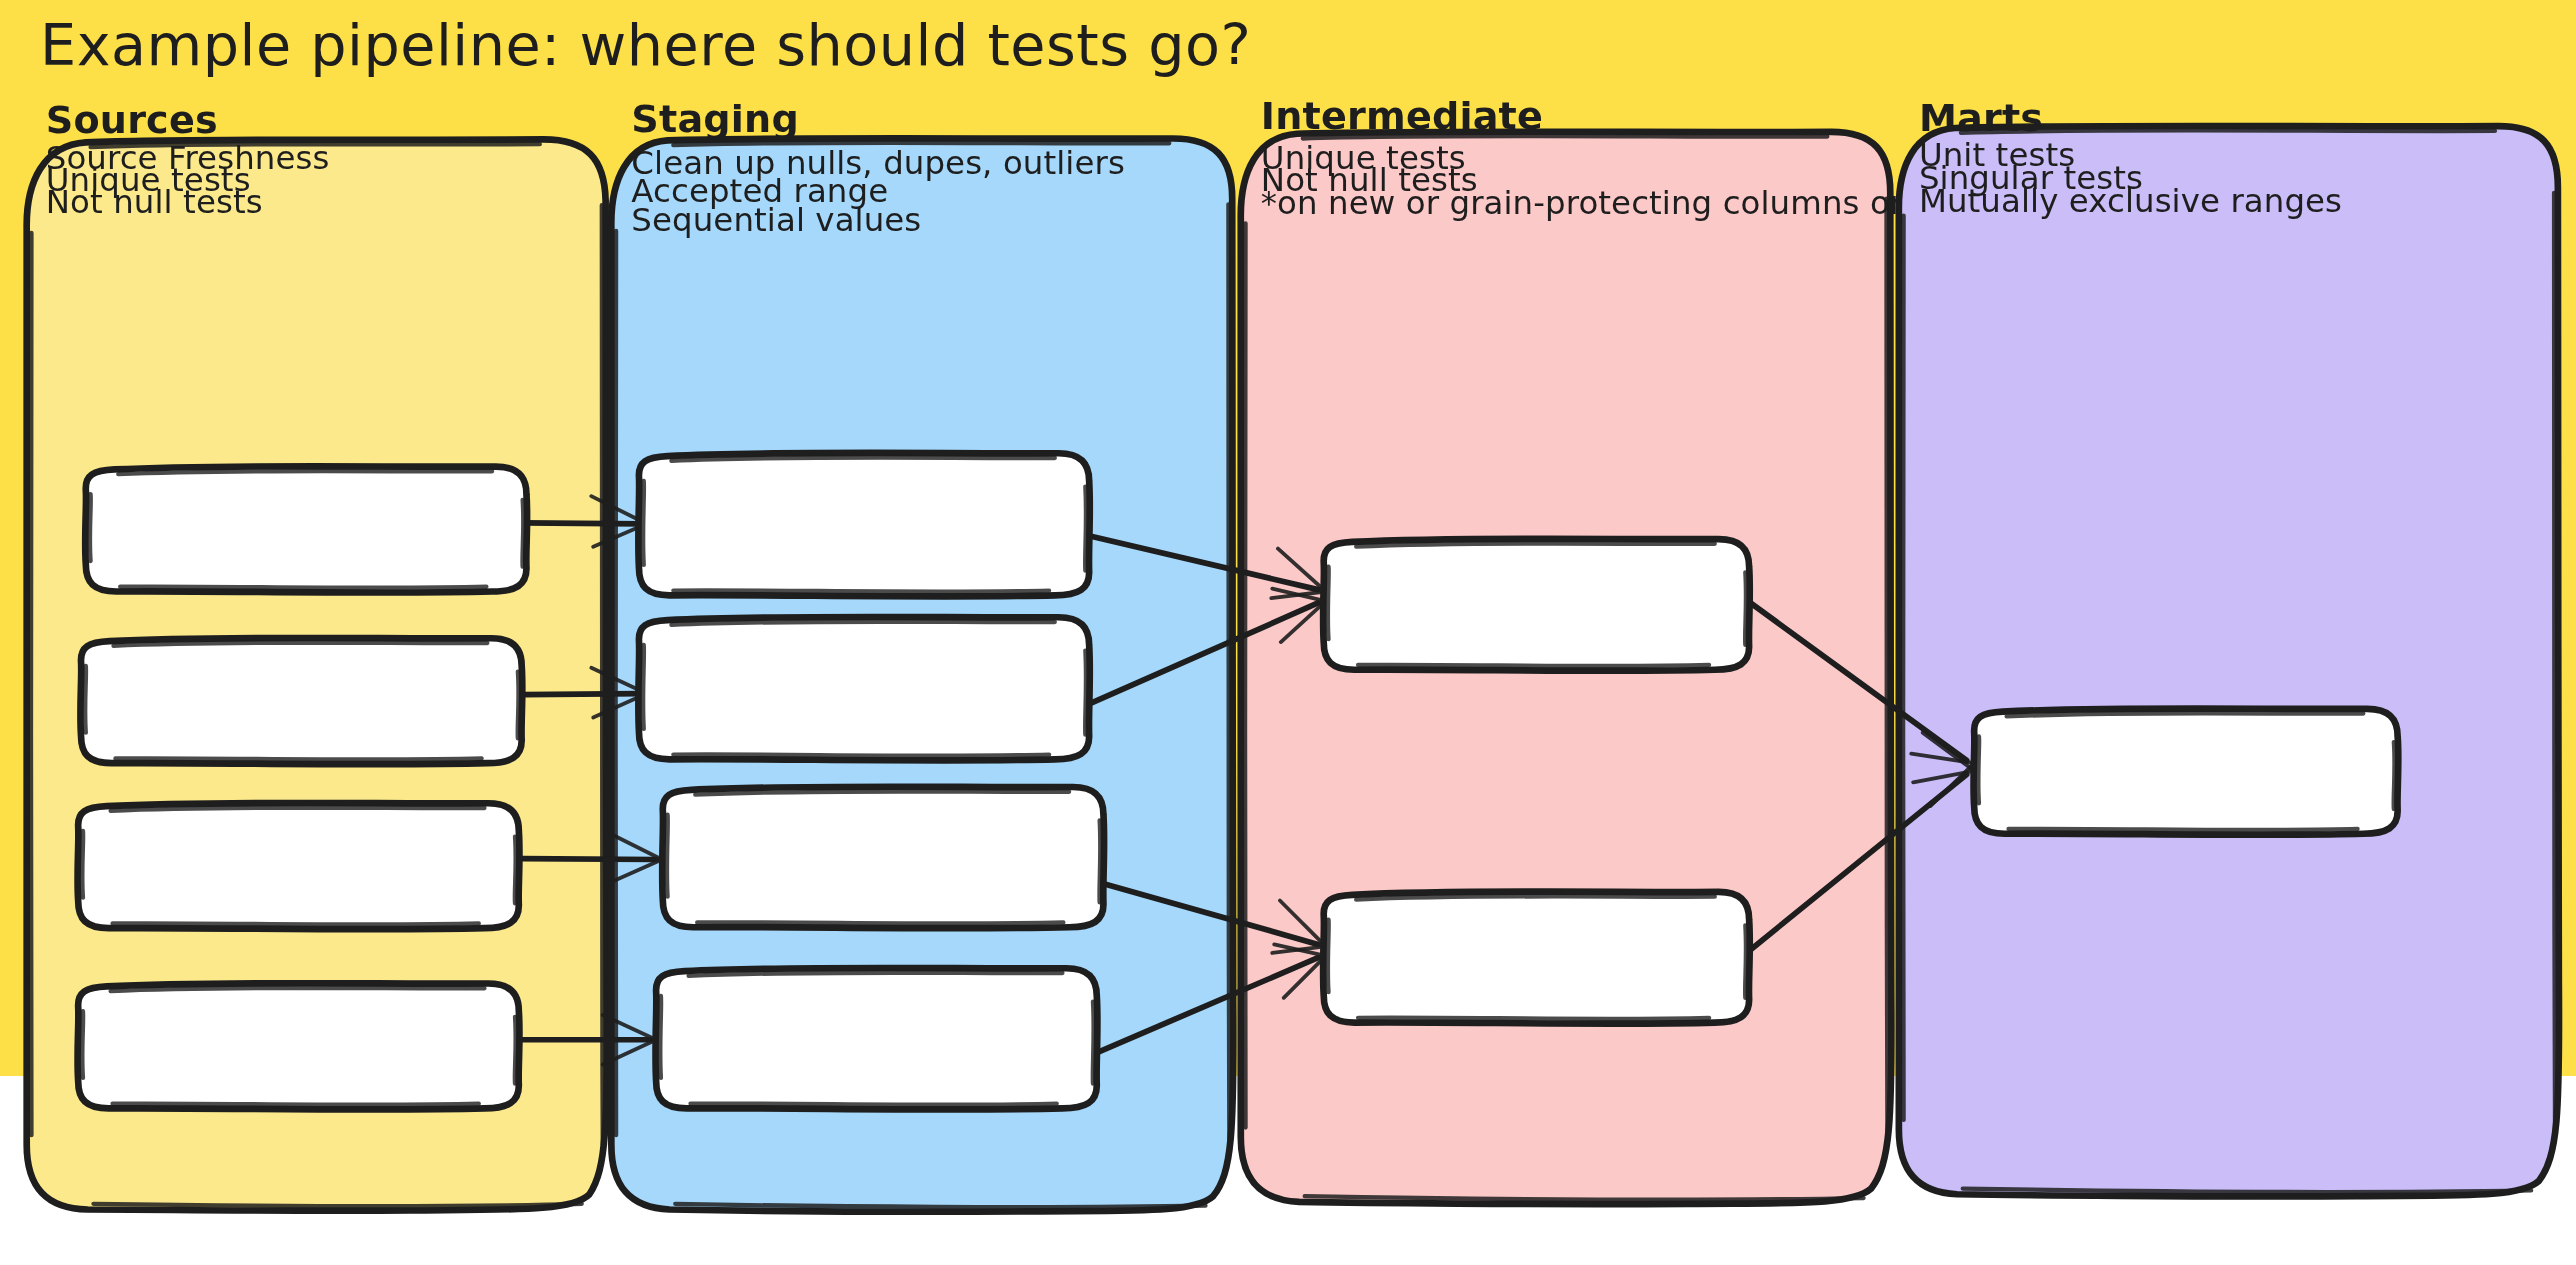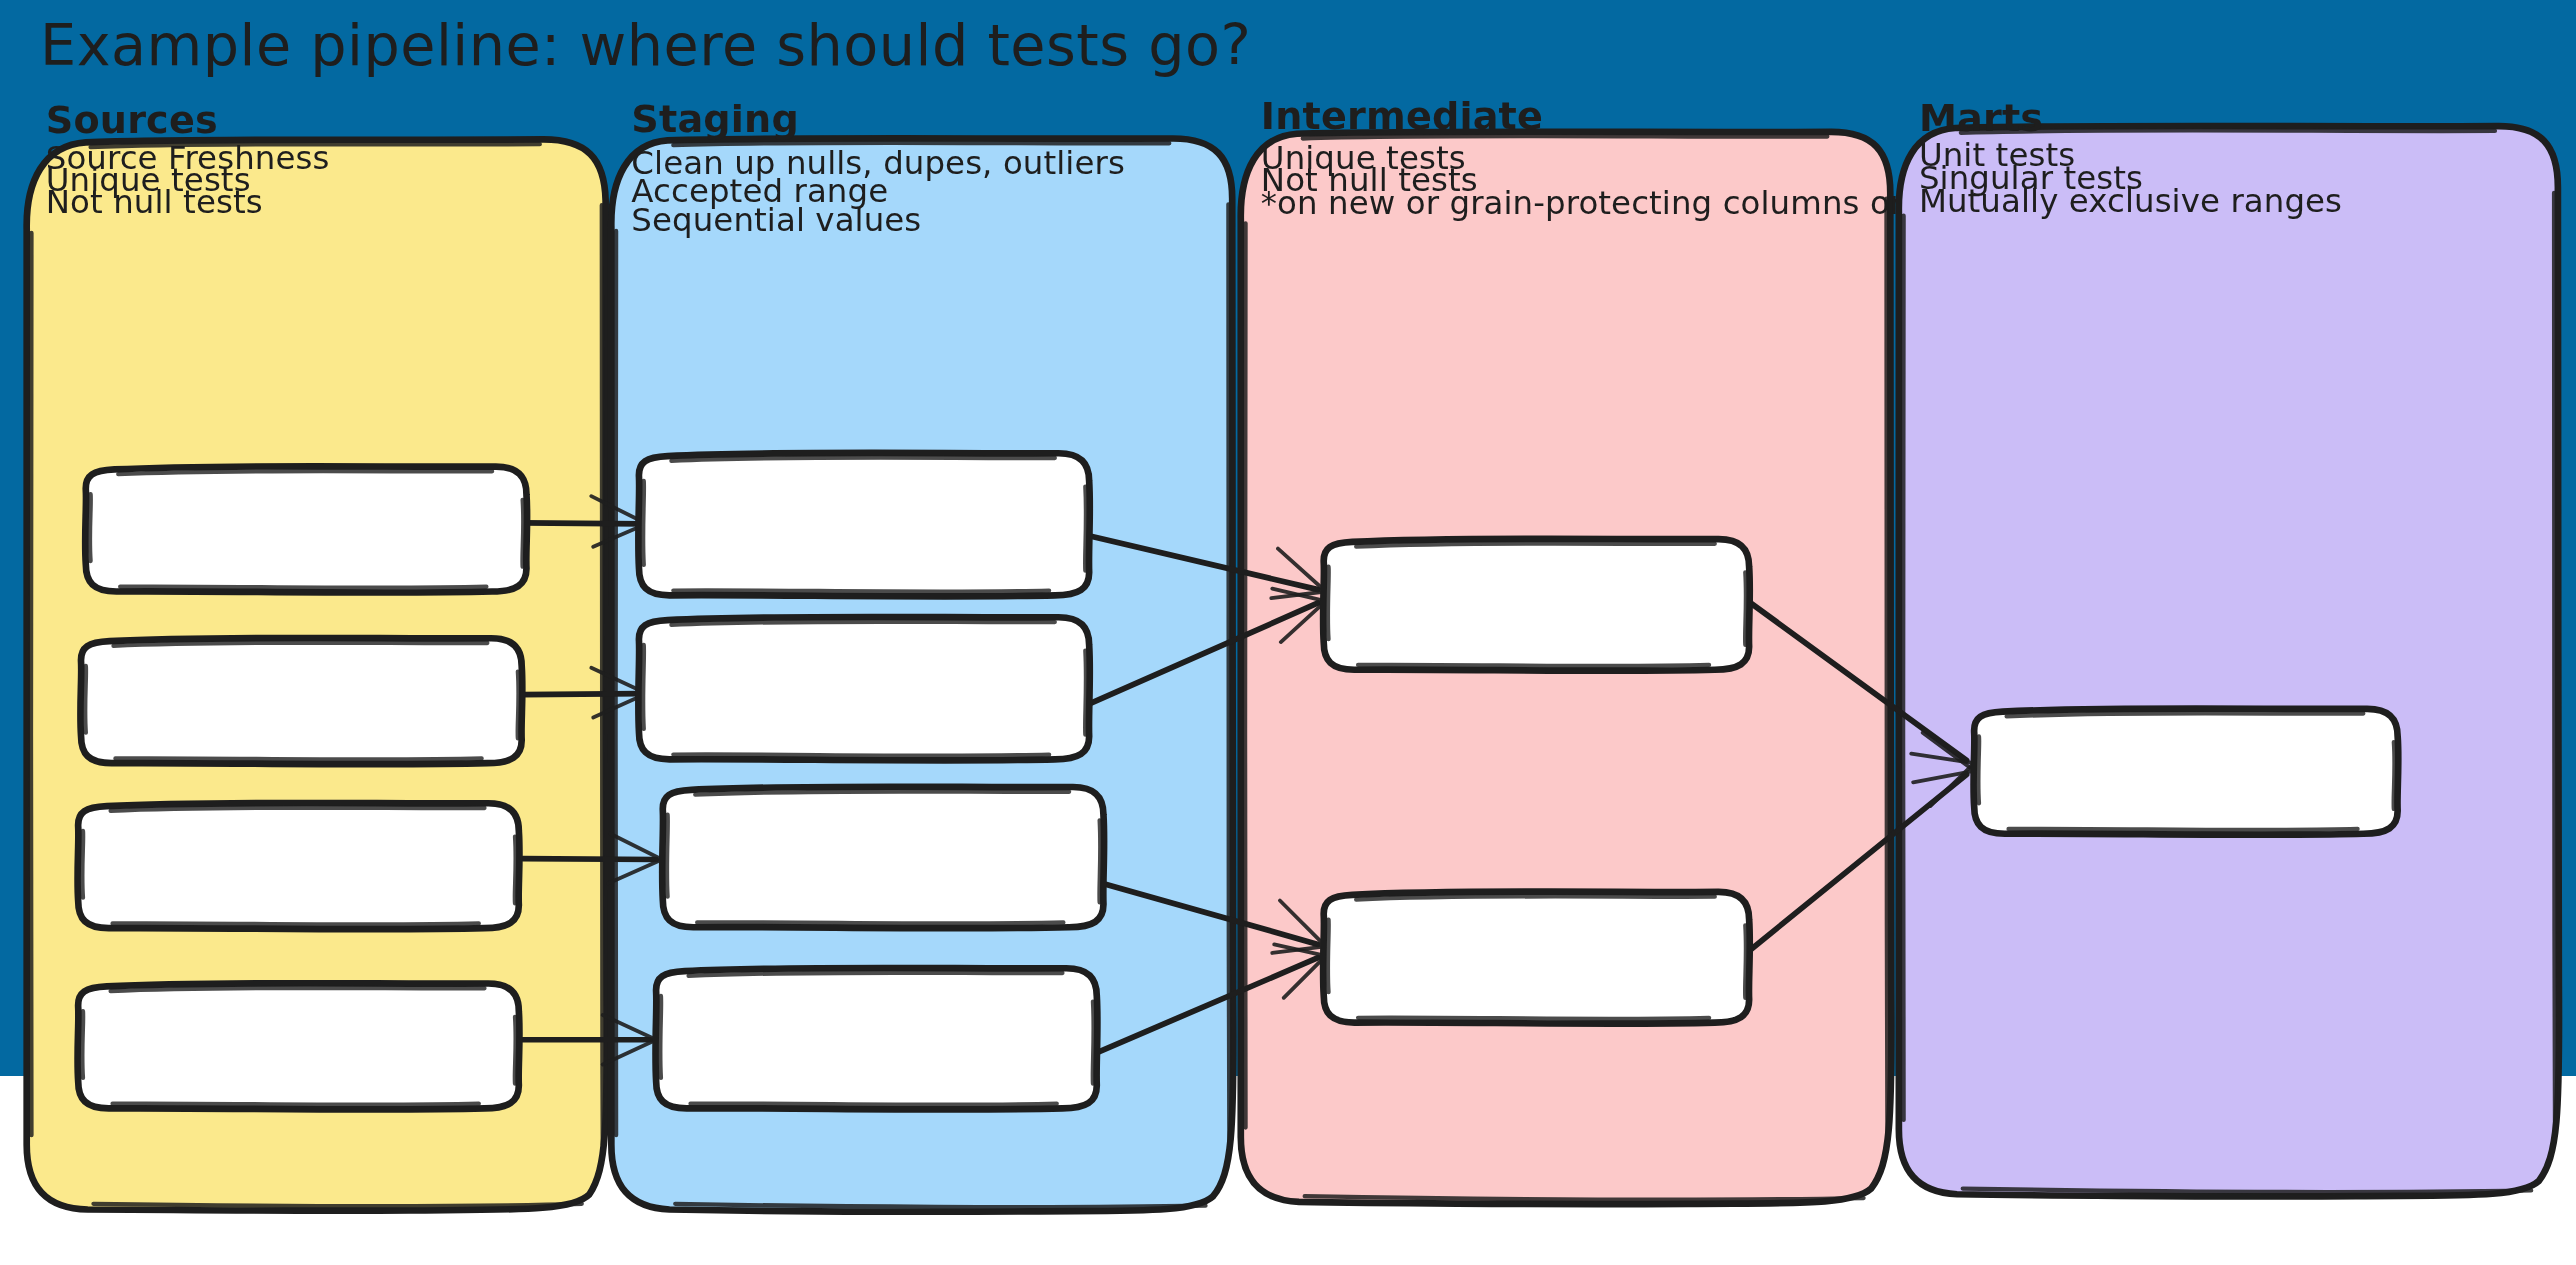--- a/index.html
+++ b/index.html
@@ -11,21 +11,21 @@
   body {
     width: 2576px;
     height: 1266px;
     overflow: hidden;
     font-family: "DejaVu Sans", sans-serif;
   }
   #canvas {
     position: relative;
     width: 2576px;
     height: 1076px;
-    background: #0369a1;
+    background: #fde047;
   }
   #diagram-svg {
     position: absolute;
     left: 0;
     top: 0;
     width: 2576px;
     height: 1266px;
   }
   .hand-text {
     font-family: "DejaVu Sans", sans-serif;

